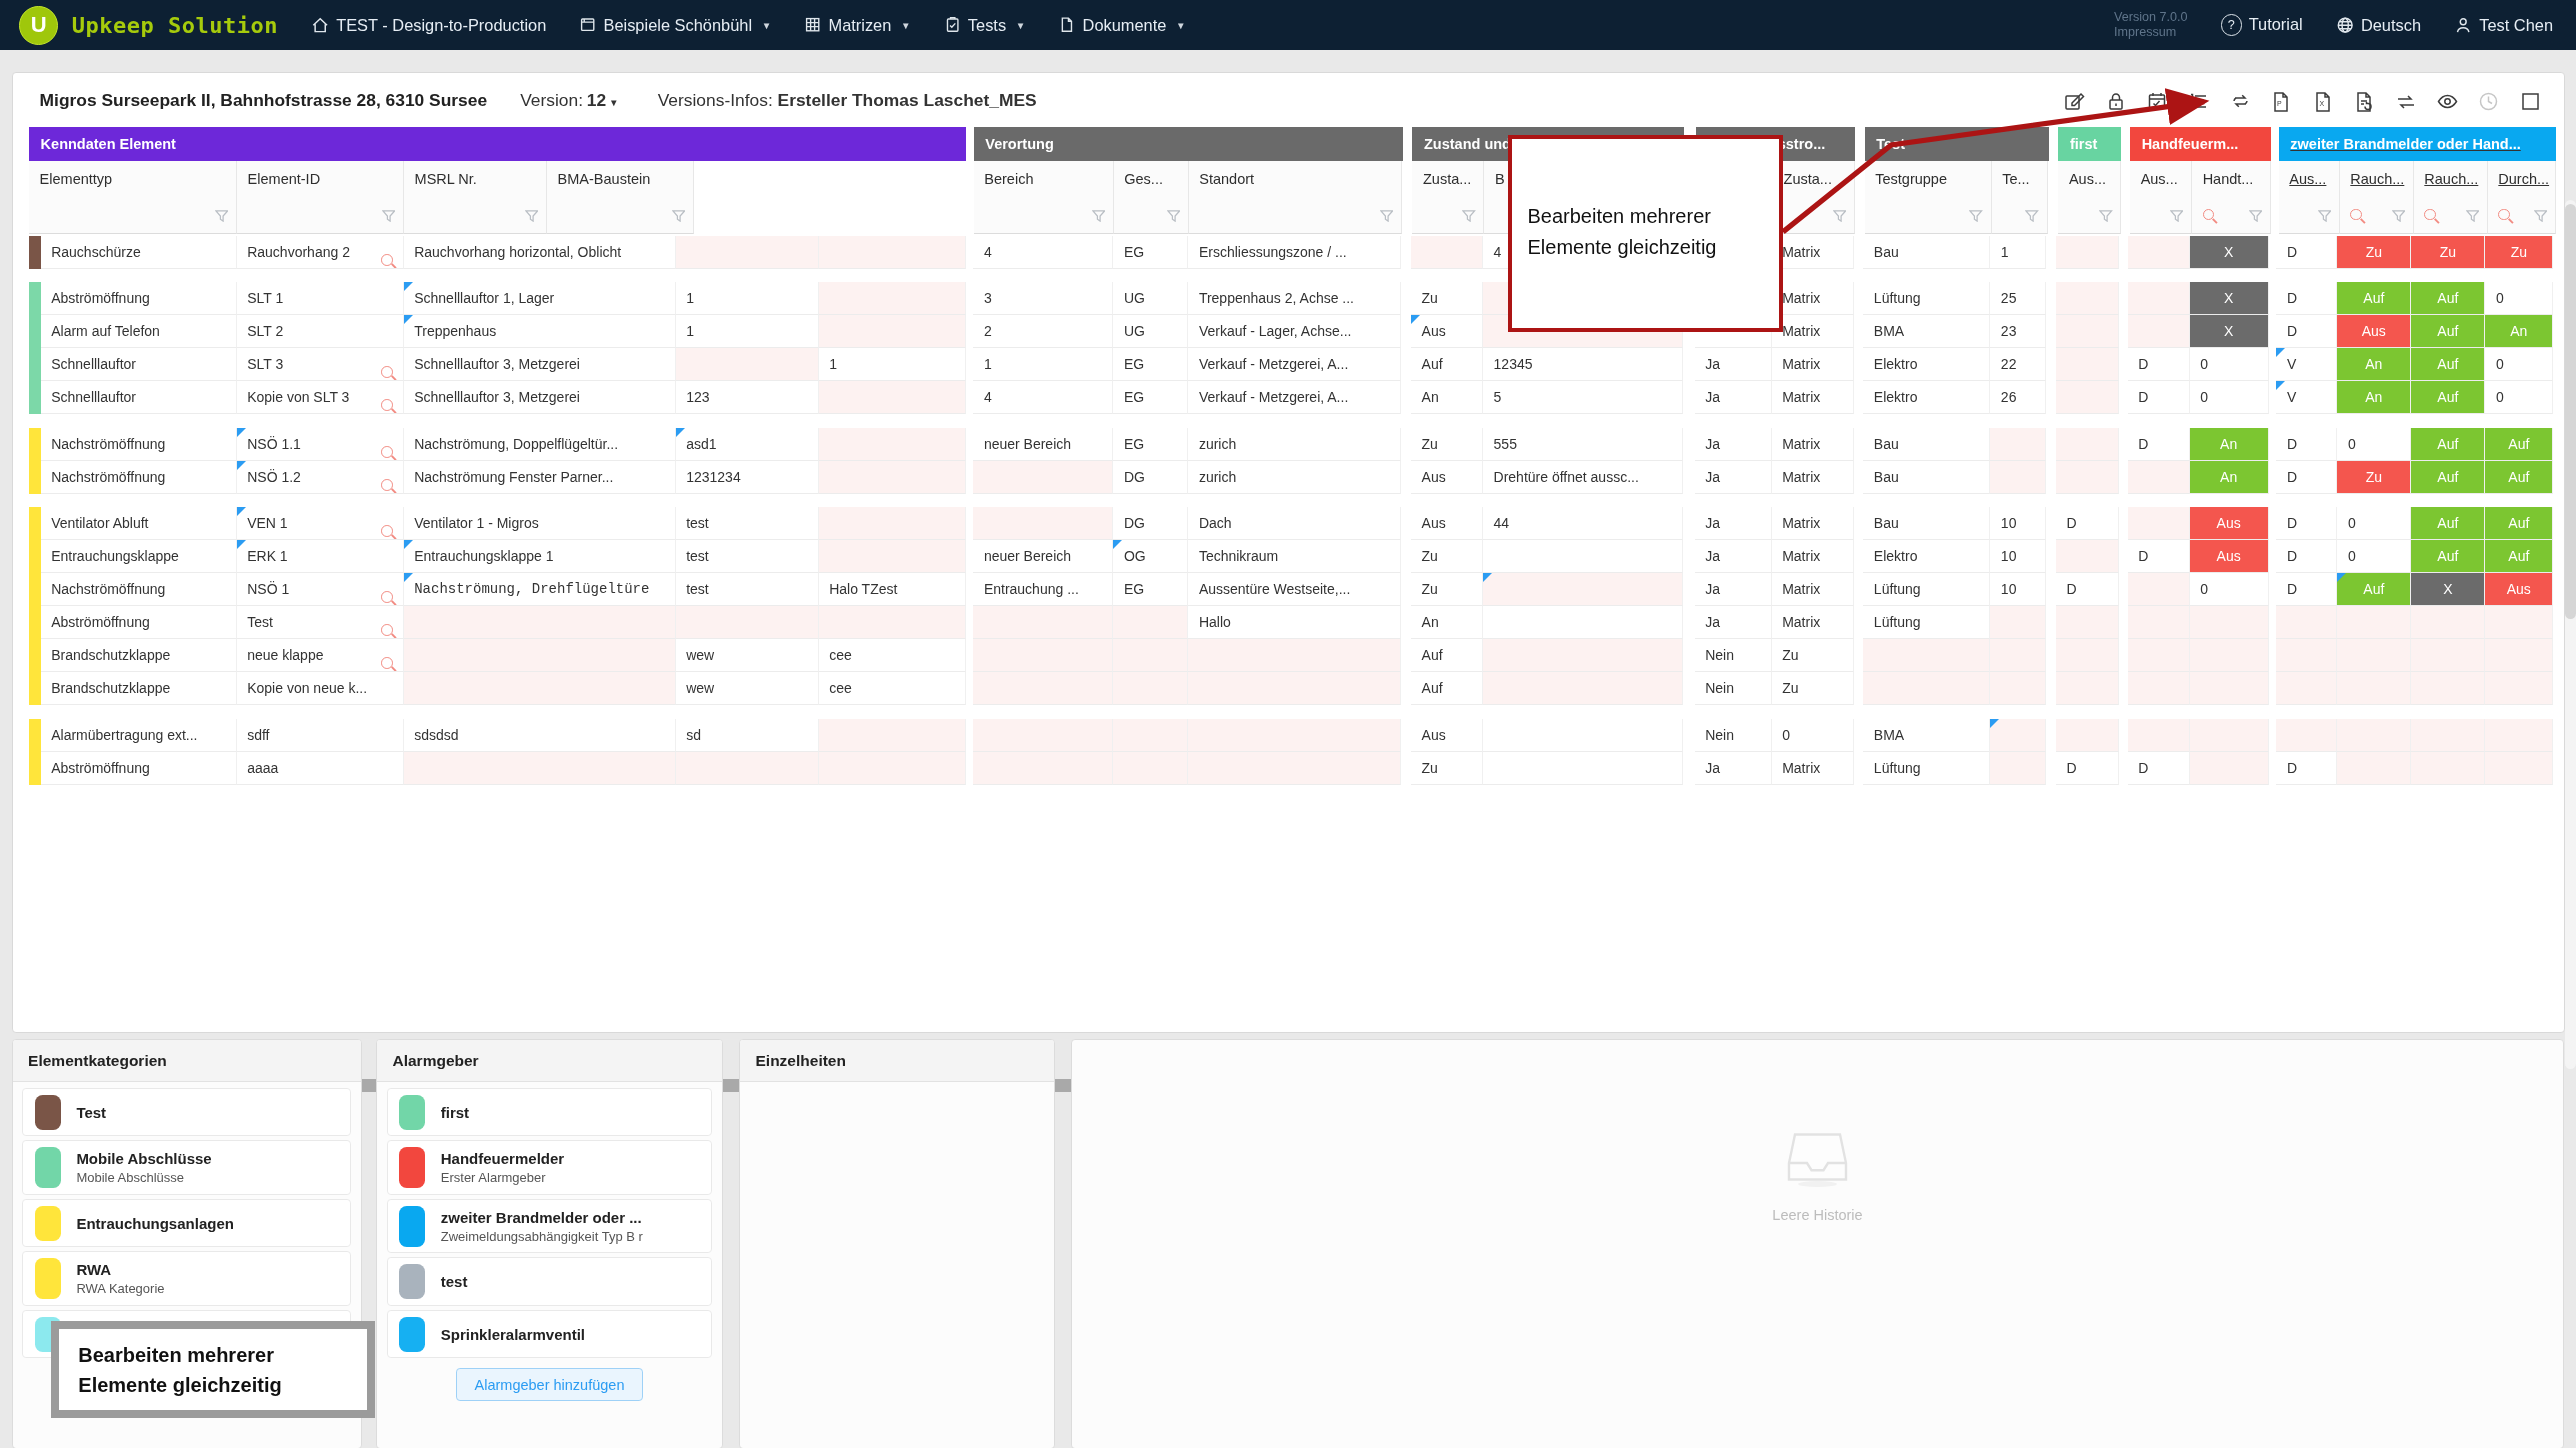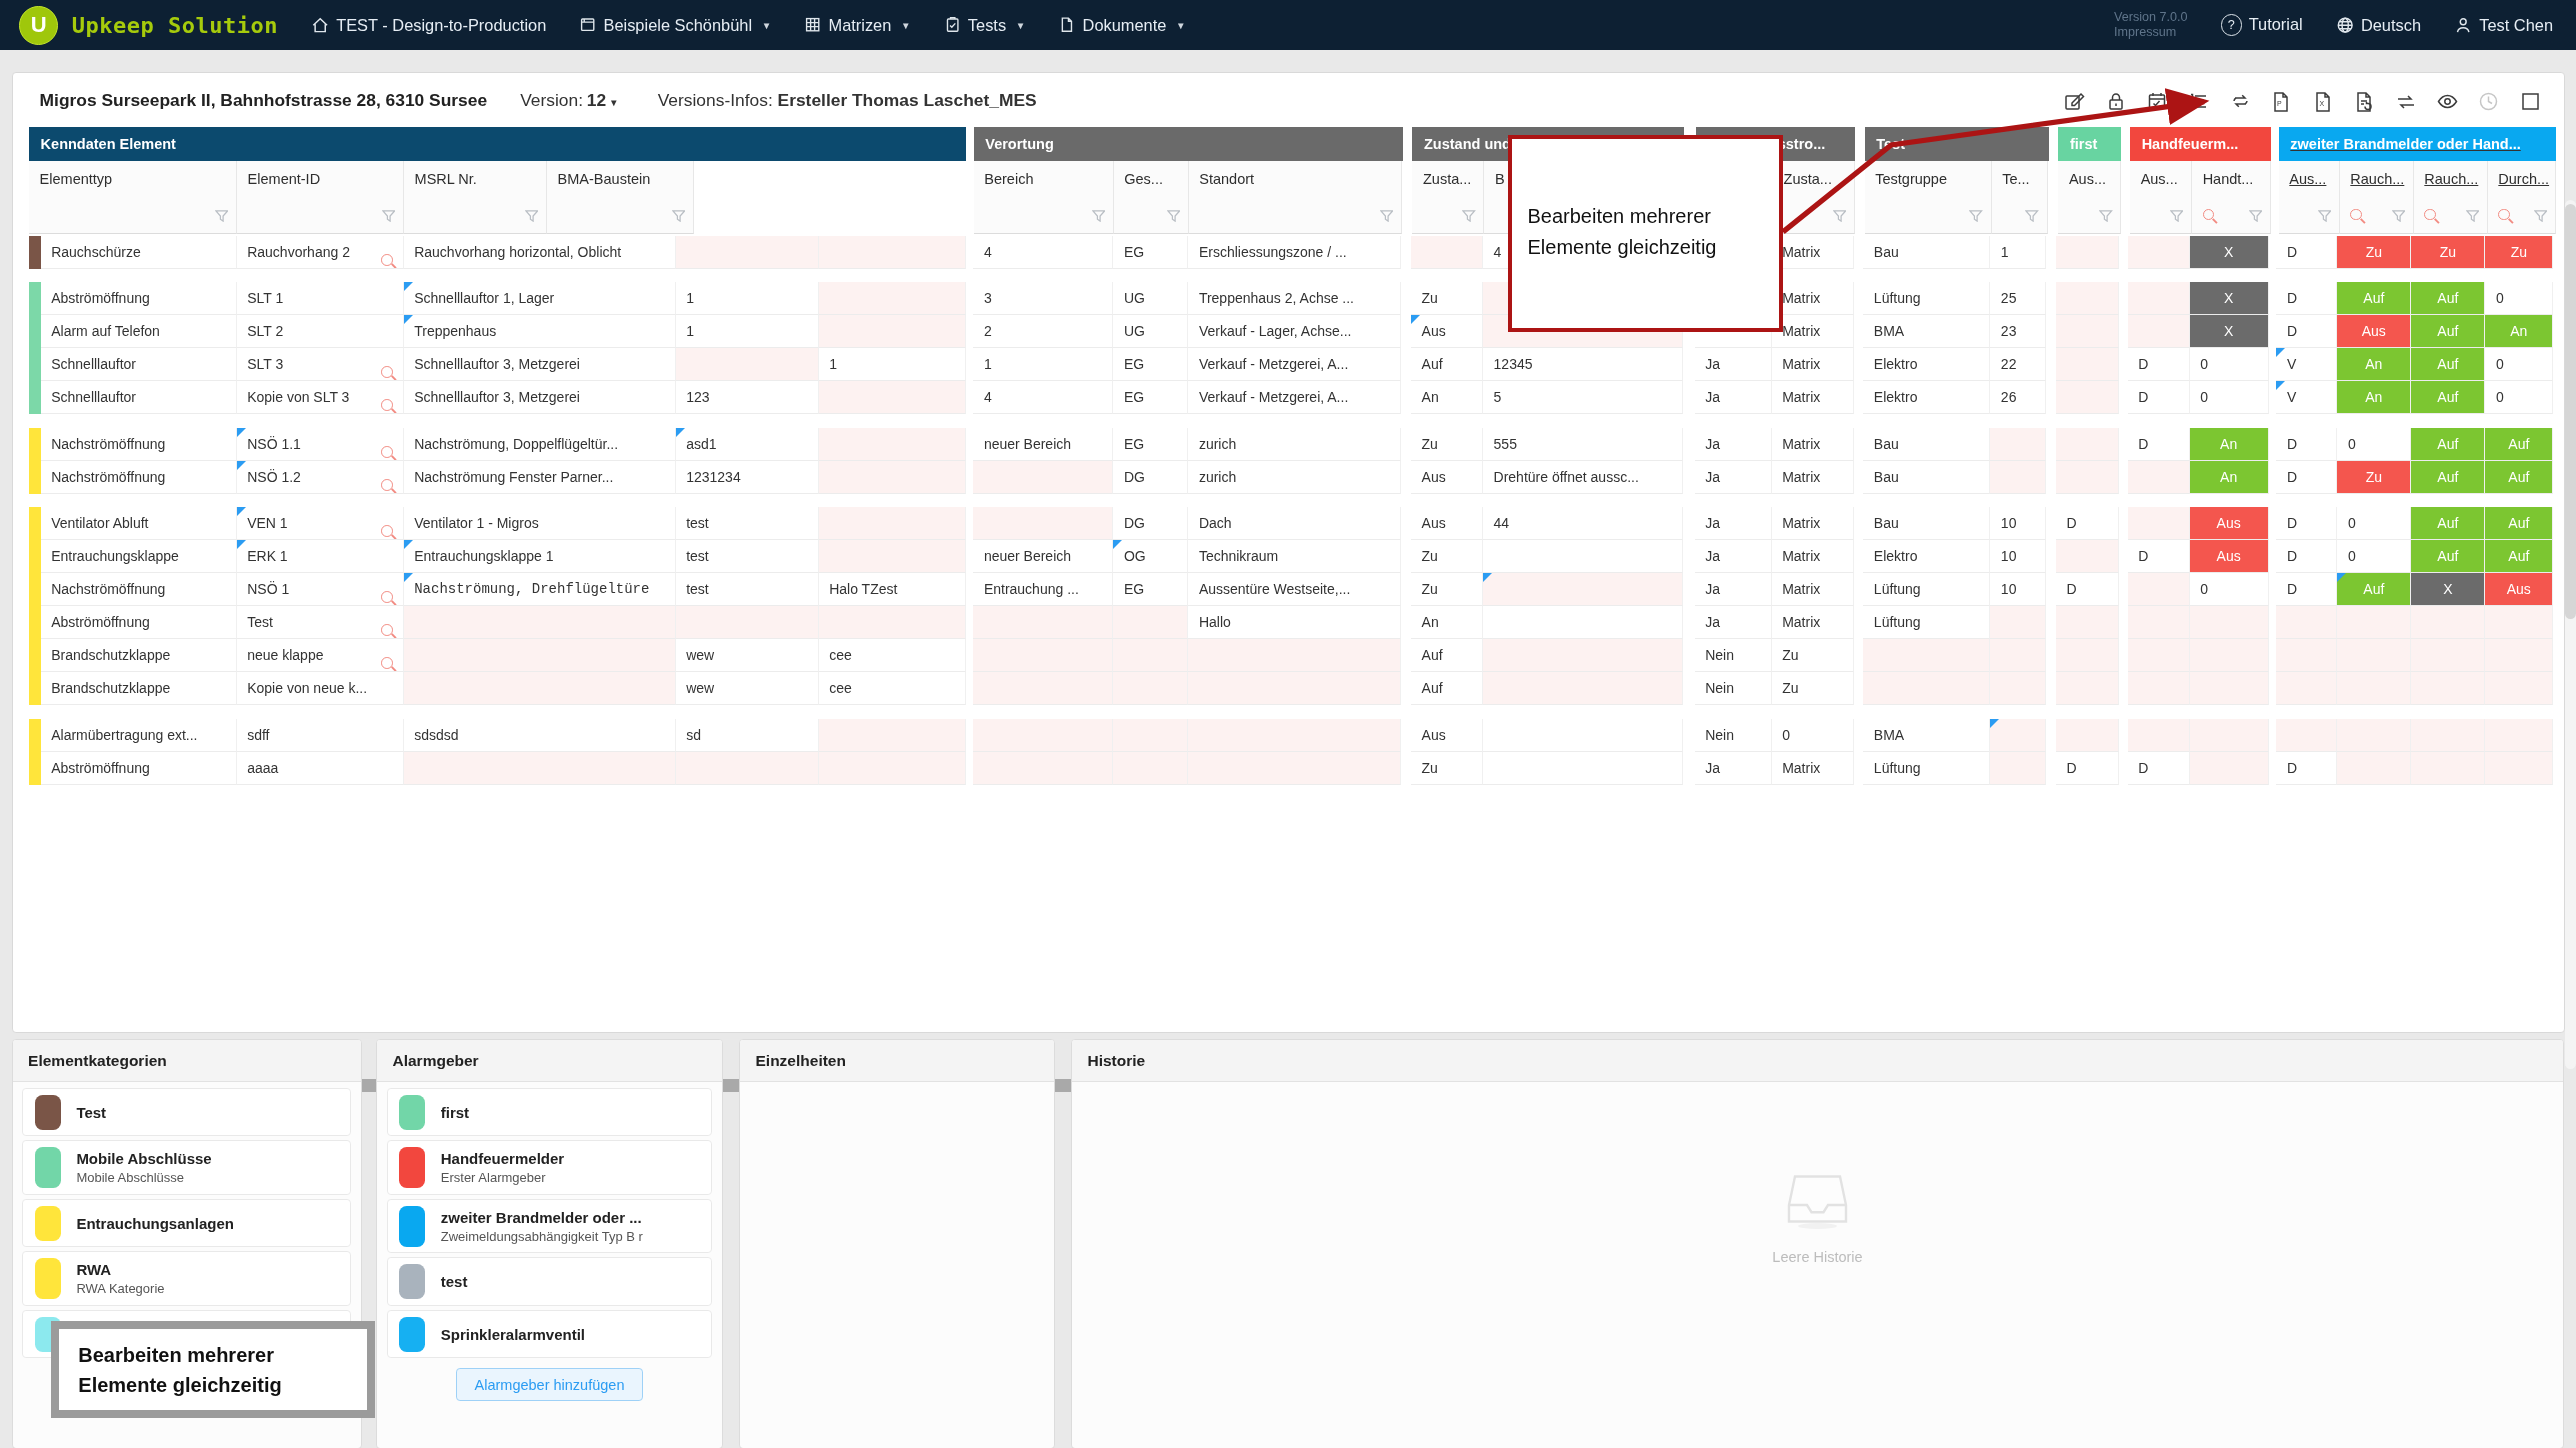--- a/index.html
+++ b/index.html
@@ -240,21 +240,21 @@
       <div class="hthumb"></div>
     </div>
   <div class="vscroll">
       <div class="vthumb"></div>
     </div>
 </div>
 
 <div class="tablewrap">
   <div class="thead" id="thead">
       <div class="tgroup" style="width: 937px;">
-        <div class="gbar" style="background: #0c4a6e;">Kenndaten Element</div>
+        <div class="gbar" style="background: #6d28d9;">Kenndaten Element</div>
         <div class="gcols">
           <div class="hcell" style="width: 208px;">Elementtyp<div class="hfilter"><svg width="13.5" height="12.6" viewBox="0 0 14 13">
                 <path d="M1 1 h12 l-4.6 5.2 v5.3 l-2.8 -1.9 v-3.4 z" fill="none" stroke="#b9bec4" stroke-width="1.3"></path>
               </svg></div></div>
           <div class="hcell" style="width: 167px;">Element-ID<div class="hfilter"><svg width="13.5" height="12.6" viewBox="0 0 14 13">
                 <path d="M1 1 h12 l-4.6 5.2 v5.3 l-2.8 -1.9 v-3.4 z" fill="none" stroke="#b9bec4" stroke-width="1.3"></path>
               </svg></div></div>
           <div class="hcell" style="width: 143px;">MSRL Nr.<div class="hfilter"><svg width="13.5" height="12.6" viewBox="0 0 14 13">
                 <path d="M1 1 h12 l-4.6 5.2 v5.3 l-2.8 -1.9 v-3.4 z" fill="none" stroke="#b9bec4" stroke-width="1.3"></path>
               </svg></div></div>
@@ -898,21 +898,20 @@
           <div class="ptitle">Sprinkleralarmventil</div>
         </div>
       </div>
       <button class="pbtn">Alarmgeber hinzufügen</button>
     </div>
 </div>
 <div class="panel" style="left:739px;width:316px;">
   <div class="phead">Einzelheiten</div>
 </div>
 <div class="panel" style="left:1071px;width:1493px;">
-  <div class="phead">Historie</div>
   <div class="empty">
     <span><svg width="73" height="60" viewBox="0 0 24 20">
           <path d="M4.5 2.5 h15 l2 9.5 v5.5 H2.5 v-5.5 z" fill="#fdfdfd" stroke="#e2e2e2" stroke-width="0.8"></path>
           <path d="M2.5 12 h6 l1.5 2.4 h4 L15.5 12 h6" fill="none" stroke="#e2e2e2" stroke-width="0.8"></path>
           <ellipse cx="12" cy="19" rx="6.5" ry="1" fill="#f1f1f1"></ellipse>
         </svg></span>
     <span>Leere Historie</span>
   </div>
 </div>
 

